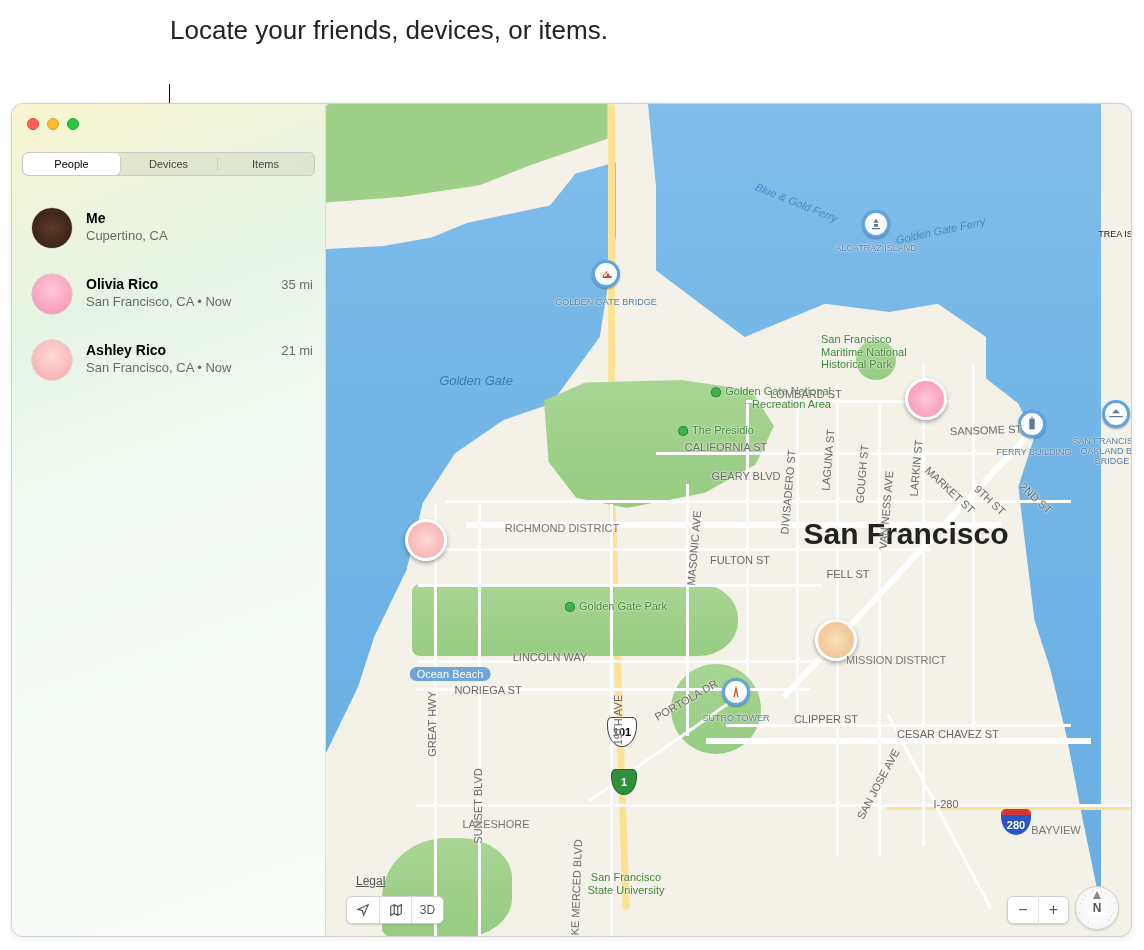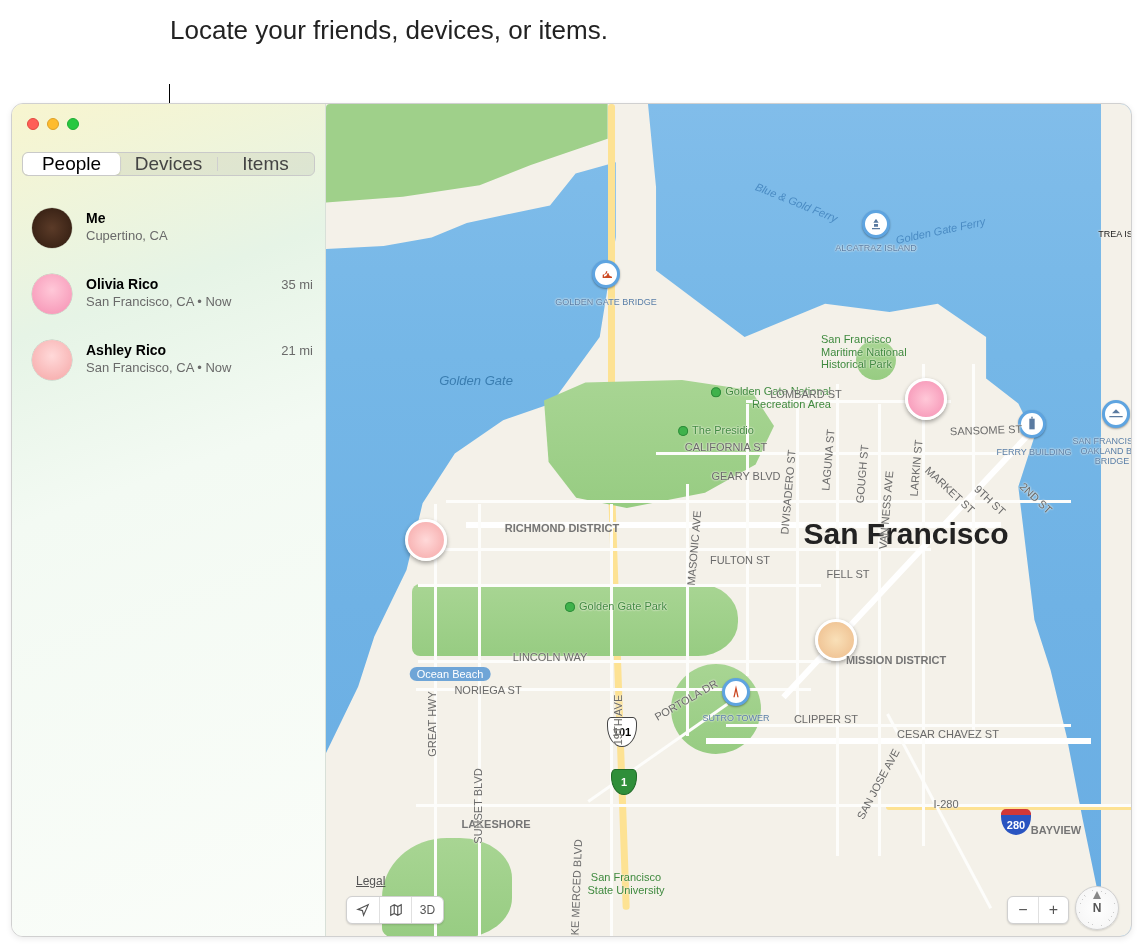--- a/index.html
+++ b/index.html
@@ -68,21 +68,21 @@
     border:1px solid #c9c9c9;
     border-radius:6px;
     display:flex;
     overflow:hidden;
   }
   .segmented .seg {
     flex:1;
     display:flex;
     align-items:center;
     justify-content:center;
-    font-size:19px;
+    font-size:11px;
     color:#444;
     cursor:pointer;
     position:relative;
   }
   .segmented .seg.active {
     background:#fff;
     border-radius:5px;
     box-shadow:0 1px 2px rgba(0,0,0,0.18);
     color:#000;
   }
@@ -174,21 +174,21 @@
     position:absolute;
     font-size:11px;
     color:#6a6a6a;
     text-align:center;
     white-space:nowrap;
     transform:translate(-50%,-50%);
     text-shadow:0 0 2px #f4f1e9,0 0 2px #f4f1e9;
   }
   .map-label.water-label { color:#3a7db0; font-style:italic; text-shadow:none; font-size:13px;}
   .map-label.park-label { color:#3f8a3f; }
-  .map-label.district { color:#757575; font-weight:700;}
+  .map-label.district { color:#757575; font-weight:400;}
   .city-label {
     position:absolute;
     font-size:30px;
     font-weight:600;
     color:#222;
     text-shadow:0 0 3px #f4f1e9,0 0 3px #f4f1e9,0 0 3px #f4f1e9;
     transform:translate(-50%,-50%);
   }
   .map-label.green-dot::before{
     content:""; display:inline-block; width:10px;height:10px;border-radius:50%;

